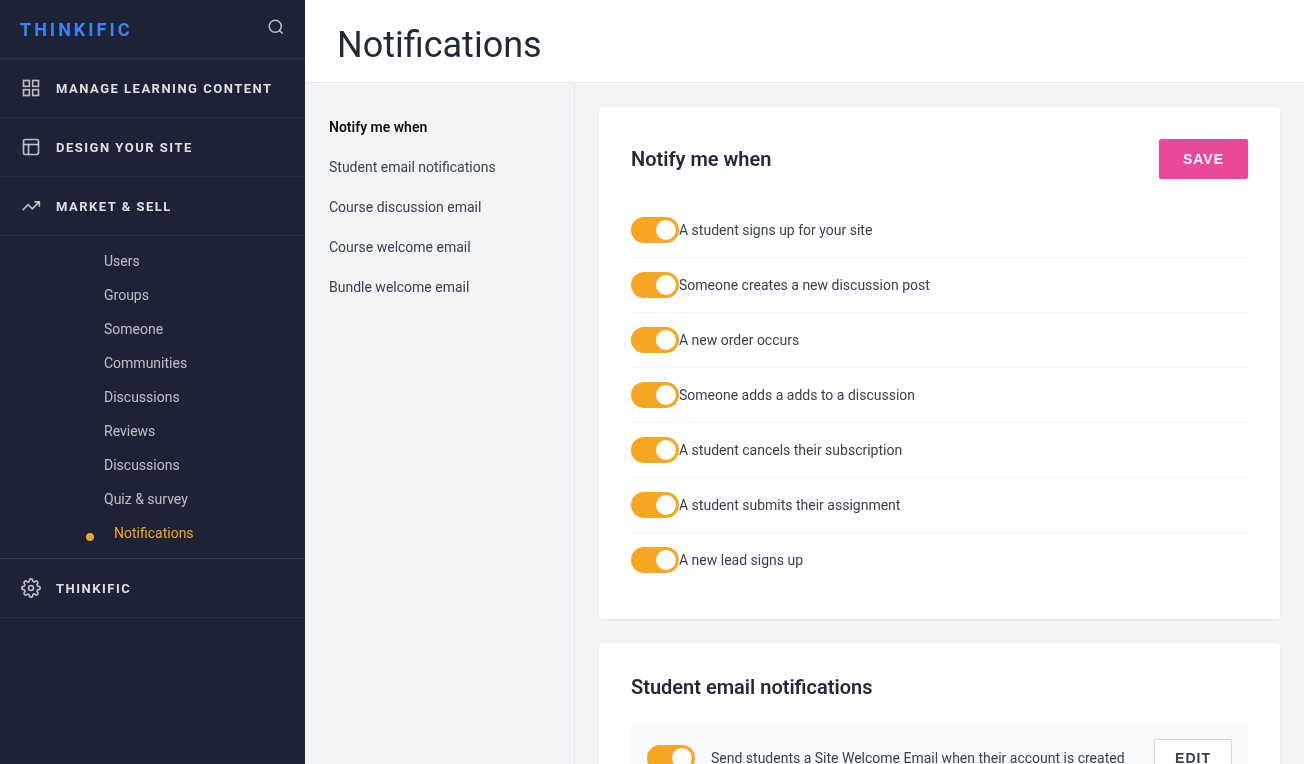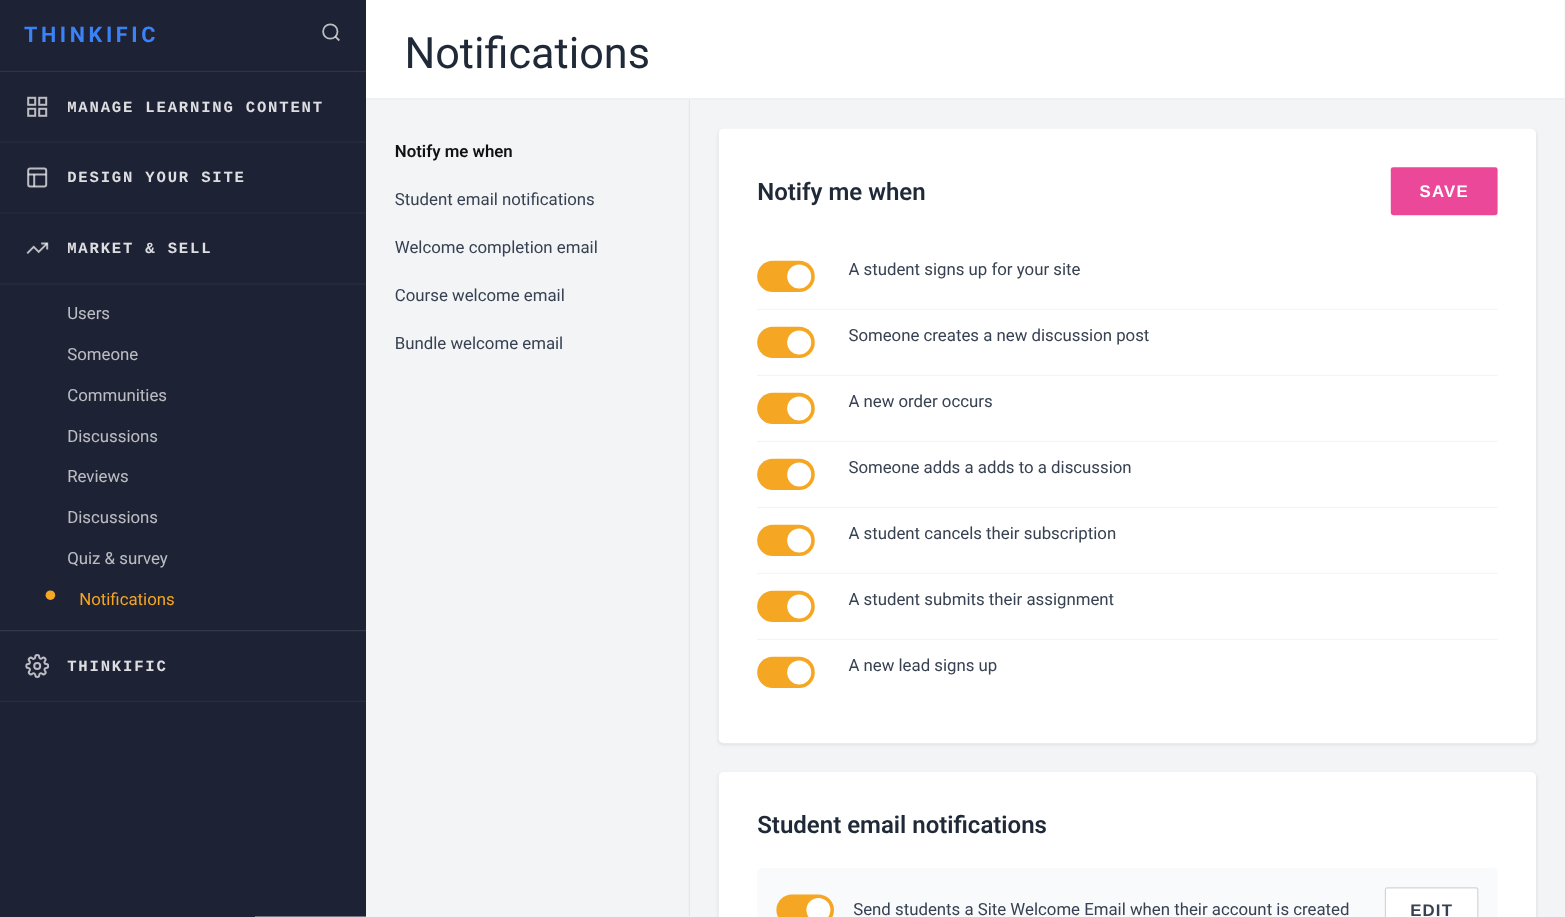--- a/index.html
+++ b/index.html
@@ -40,42 +40,42 @@
       gap: 14px;
       padding: 18px 20px;
       cursor: pointer;
       border-bottom: 1px solid rgba(255,255,255,0.05);
     }
     .sidebar-nav-label {
       font-size: 13px;
       font-weight: 700;
       letter-spacing: 1.5px;
       color: rgba(255,255,255,0.85);
-      font-family: Liberation Mono, monospace;
     }
     .sidebar-nav-icon {
       width: 22px;
       height: 22px;
       display: flex;
       align-items: center;
       justify-content: center;
       color: rgba(255,255,255,0.7);
       flex-shrink: 0;
     }
     .sidebar-sub-items {
       padding: 8px 0;
     }
     .sidebar-sub-item {
       padding: 9px 20px 9px 56px;
       font-size: 14px;
       color: rgba(255,255,255,0.7);
       cursor: pointer;
       display: flex;
-      align-items: flex-start;
+      align-items: flex-end;
       gap: 10px;
+      margin-left: 48px;
     }
     .sidebar-sub-item.active {
       color: #f5a623;
     }
     .active-dot {
       width: 8px;
       height: 8px;
       background: #f5a623;
       border-radius: 50%;
       flex-shrink: 0;
@@ -156,21 +156,22 @@
     }
     .card-title {
       font-size: 20px;
       font-weight: 600;
       color: #1f2937;
     }
 
     
     .toggle-row {
       display: flex;
-      gap: 28px;
+      align-items: center;
+      gap: 0;
       padding: 14px 0;
       border-bottom: 1px solid #f3f4f6;
     }
     .toggle-row:last-child { border-bottom: none; }
     .toggle-label {
       font-size: 14px;
       color: #374151;
     }
 
     .toggle {
@@ -283,20 +284,23 @@
     </div>
     <span class="sidebar-nav-label">MARKET &amp; SELL</span>
   </div>
 
 
   <div class="sidebar-sub-items">
     <div class="sidebar-sub-item">
       <span>Users</span>
     </div>
     <div class="sidebar-sub-item">
+      <span>Groups</span>
+    </div>
+    <div class="sidebar-sub-item">
       <span>Someone</span>
     </div>
     <div class="sidebar-sub-item">
       <span>Communities</span>
     </div>
     <div class="sidebar-sub-item">
       <span>Discussions</span>
     </div>
     <div class="sidebar-sub-item">
       <span>Reviews</span>
@@ -329,21 +333,21 @@
 <div class="main-content">
   <div class="page-header">
     <h1 class="page-title">Notifications</h1>
   </div>
 
   <div class="content-area">
 
     <nav class="sub-nav">
       <a class="sub-nav-item active">Notify me when</a>
       <a class="sub-nav-item">Student email notifications</a>
-      <a class="sub-nav-item">Welcome completion email</a>
+      <a class="sub-nav-item">Course discussion email</a>
       <a class="sub-nav-item">Course welcome email</a>
       <a class="sub-nav-item">Bundle welcome email</a>
     </nav>
 
     <div class="right-panel">
 
       <div class="card">
         <div class="card-header">
           <h2 class="card-title">Notify me when</h2>
           <button class="btn-save">SAVE</button>

